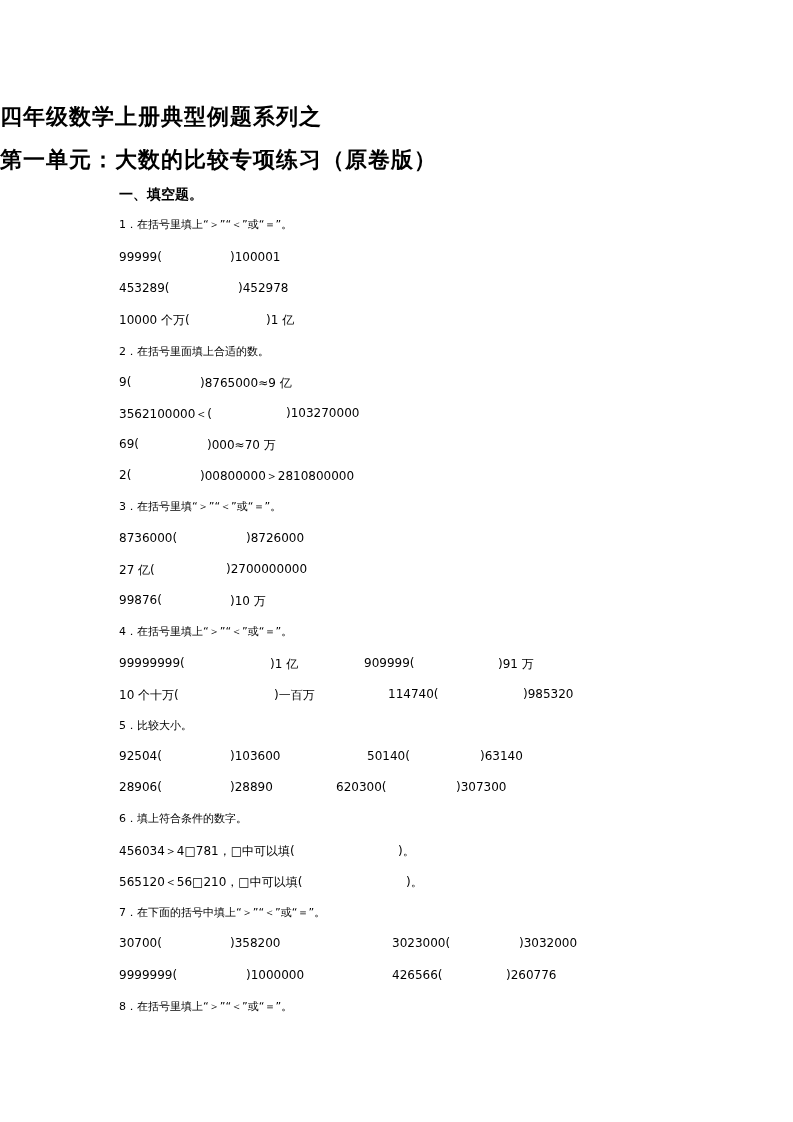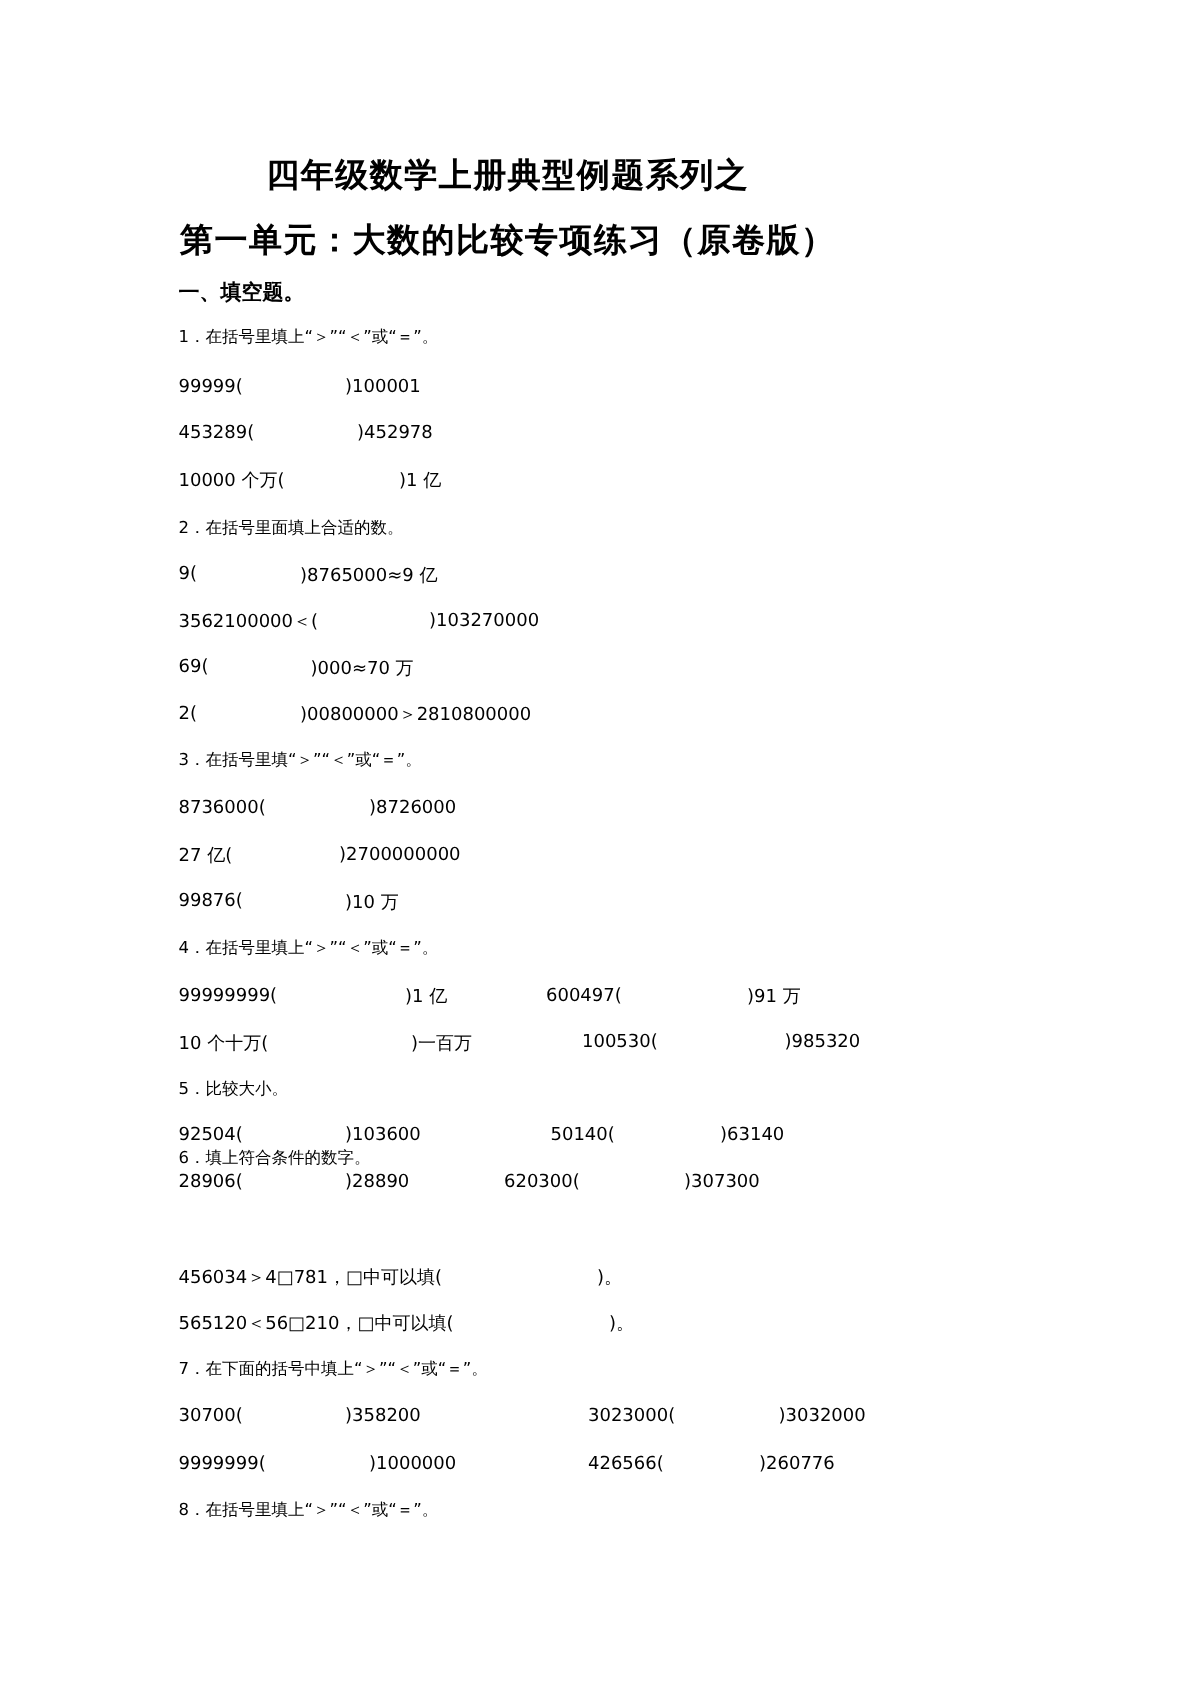--- a/index.html
+++ b/index.html
@@ -1,18 +1,18 @@
 <!DOCTYPE html>
 <html><head>
   <meta charset="utf-8">
   <style>
     html, body { margin: 0; padding: 0; background: #ffffff; }
     body { width: 793px; height: 1122px; position: relative; overflow: hidden;
       font-family: "DejaVu Sans", "Liberation Sans", sans-serif; color: #000; }
-    .title { position: absolute; left: 0; width: 677px; text-align: center;
+    .title { position: absolute; left: 0; width: 677px; 
       font-weight: bold; font-size: 22px; letter-spacing: 1px; }
     .line { position: absolute; left: 119px; white-space: pre; font-size: 13.5px; }
     .q { font-size: 11px; }
     .sec { font-size: 14px; font-weight: bold; }
     .seg { position: absolute; white-space: pre; font-size: 12px; }
   </style>
 </head>
 <body>
 
 <div>
@@ -42,38 +42,38 @@
   <span class="seg" style="left:119px;top:531px;">8736000(</span>
   <span class="seg" style="left:246px;top:531px;">)8726000</span>
   <span class="seg" style="left:119px;top:562px;">27 亿(</span>
   <span class="seg" style="left:226px;top:562px;">)2700000000</span>
   <span class="seg" style="left:119px;top:593px;">99876(</span>
   <span class="seg" style="left:230px;top:593px;">)10 万</span>
 
   <div class="line q" style="top:624px;">4．在括号里填上“＞”“＜”或“＝”。</div>
   <span class="seg" style="left:119px;top:656px;">99999999(</span>
   <span class="seg" style="left:270px;top:656px;">)1 亿</span>
-  <span class="seg" style="left:364px;top:656px;">600497(</span>
+  <span class="seg" style="left:364px;top:656px;">909999(</span>
   <span class="seg" style="left:498px;top:656px;">)91 万</span>
   <span class="seg" style="left:119px;top:687px;">10 个十万(</span>
   <span class="seg" style="left:274px;top:687px;">)一百万</span>
-  <span class="seg" style="left:388px;top:687px;">100530(</span>
+  <span class="seg" style="left:388px;top:687px;">114740(</span>
   <span class="seg" style="left:523px;top:687px;">)985320</span>
 
   <div class="line q" style="top:718px;">5．比较大小。</div>
   <span class="seg" style="left:119px;top:749px;">92504(</span>
   <span class="seg" style="left:230px;top:749px;">)103600</span>
   <span class="seg" style="left:367px;top:749px;">50140(</span>
   <span class="seg" style="left:480px;top:749px;">)63140</span>
   <span class="seg" style="left:119px;top:780px;">28906(</span>
   <span class="seg" style="left:230px;top:780px;">)28890</span>
   <span class="seg" style="left:336px;top:780px;">620300(</span>
   <span class="seg" style="left:456px;top:780px;">)307300</span>
 
-  <div class="line q" style="top:764px;">6．填上符合条件的数字。</div>
+  <div class="line q" style="top:811px;">6．填上符合条件的数字。</div>
   <span class="seg" style="left:119px;top:843px;">456034＞4□781，□中可以填(</span>
   <span class="seg" style="left:398px;top:843px;">)。</span>
   <span class="seg" style="left:119px;top:874px;">565120＜56□210，□中可以填(</span>
   <span class="seg" style="left:406px;top:874px;">)。</span>
 
   <div class="line q" style="top:905px;">7．在下面的括号中填上“＞”“＜”或“＝”。</div>
   <span class="seg" style="left:119px;top:936px;">30700(</span>
   <span class="seg" style="left:230px;top:936px;">)358200</span>
   <span class="seg" style="left:392px;top:936px;">3023000(</span>
   <span class="seg" style="left:519px;top:936px;">)3032000</span>

